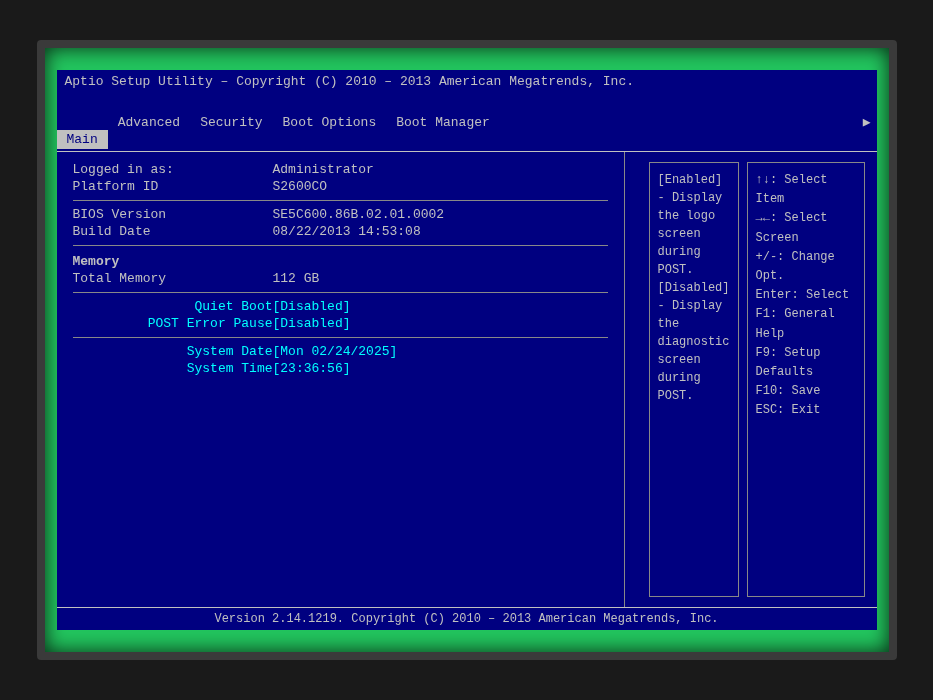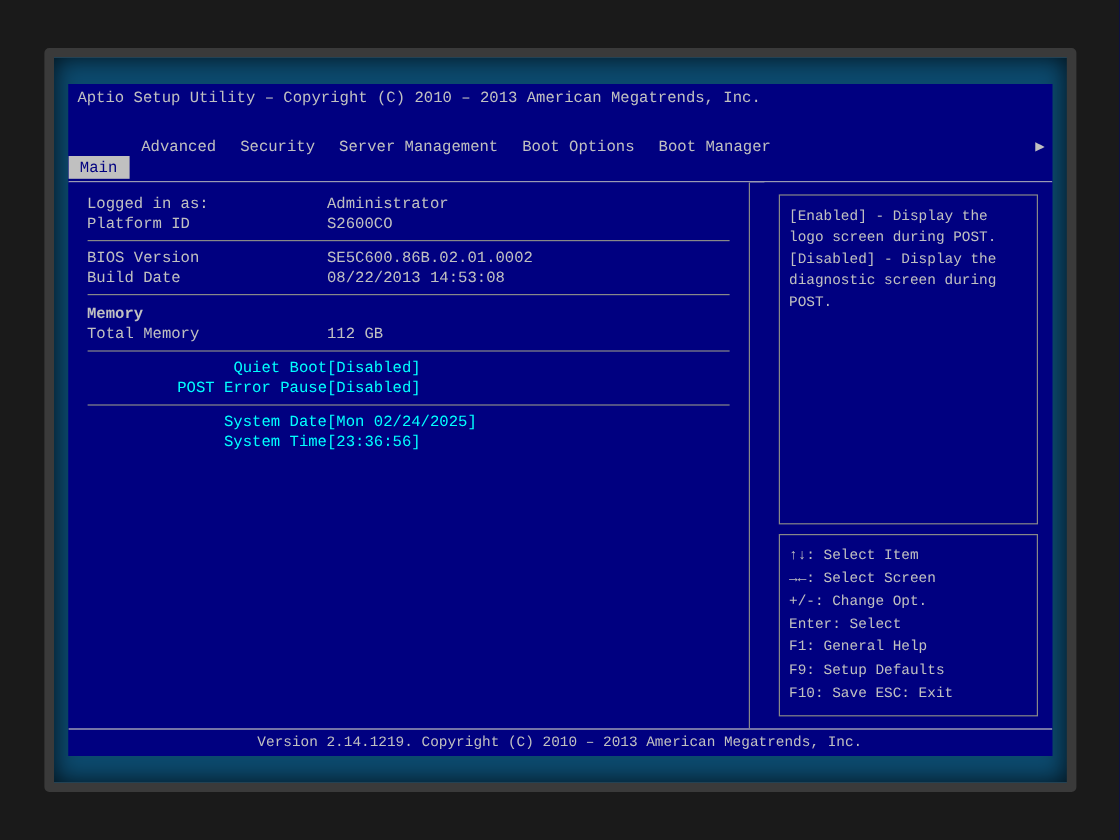--- a/index.html
+++ b/index.html
@@ -8,21 +8,21 @@
       height: 700px;
       background: #1a1a1a;
       display: flex;
       align-items: center;
       justify-content: center;
       font-family: 'Courier New', Courier, monospace;
     }
     .monitor-bezel {
       width: 860px;
       height: 620px;
-      background: #0c4a6e;
+      background: #22c55e;
       border: 8px solid #3a3a3a;
       border-radius: 4px;
       display: flex;
       align-items: center;
       justify-content: center;
       box-shadow: inset 0 0 20px rgba(0,0,0,0.8);
     }
     .screen {
       width: 820px;
       height: 560px;
@@ -75,21 +75,21 @@
       background: #000080;
       color: #c0c0c0;
     }
     .right-panel {
       width: 240px;
       padding: 10px 12px;
       background: #000080;
       color: #c0c0c0;
       font-size: 12px;
       display: flex;
-      flex-direction: column;
+      flex-direction: row;
       gap: 8px;
     }
     .right-help-text {
       border: 1px solid #888;
       padding: 8px;
       font-size: 12px;
       line-height: 1.5;
       flex: 1;
     }
     .right-keys {
@@ -150,21 +150,20 @@
   <div class="screen">
 
     <div class="title-bar">
       <span>Aptio Setup Utility – Copyright (C) 2010 – 2013 American Megatrends, Inc.</span>
     </div>
 
     <div class="menu-bar">
       <div class="menu-item active">Main</div>
       <div class="menu-item">Advanced</div>
       <div class="menu-item">Security</div>
-      <div class="menu-item">Server Management</div>
       <div class="menu-item">Boot Options</div>
       <div class="menu-item">Boot Manager</div>
       <div class="menu-arrow">▶</div>
     </div>
 
     <div class="content-area">
 
       <div class="main-panel">
 
         <div class="info-row">

